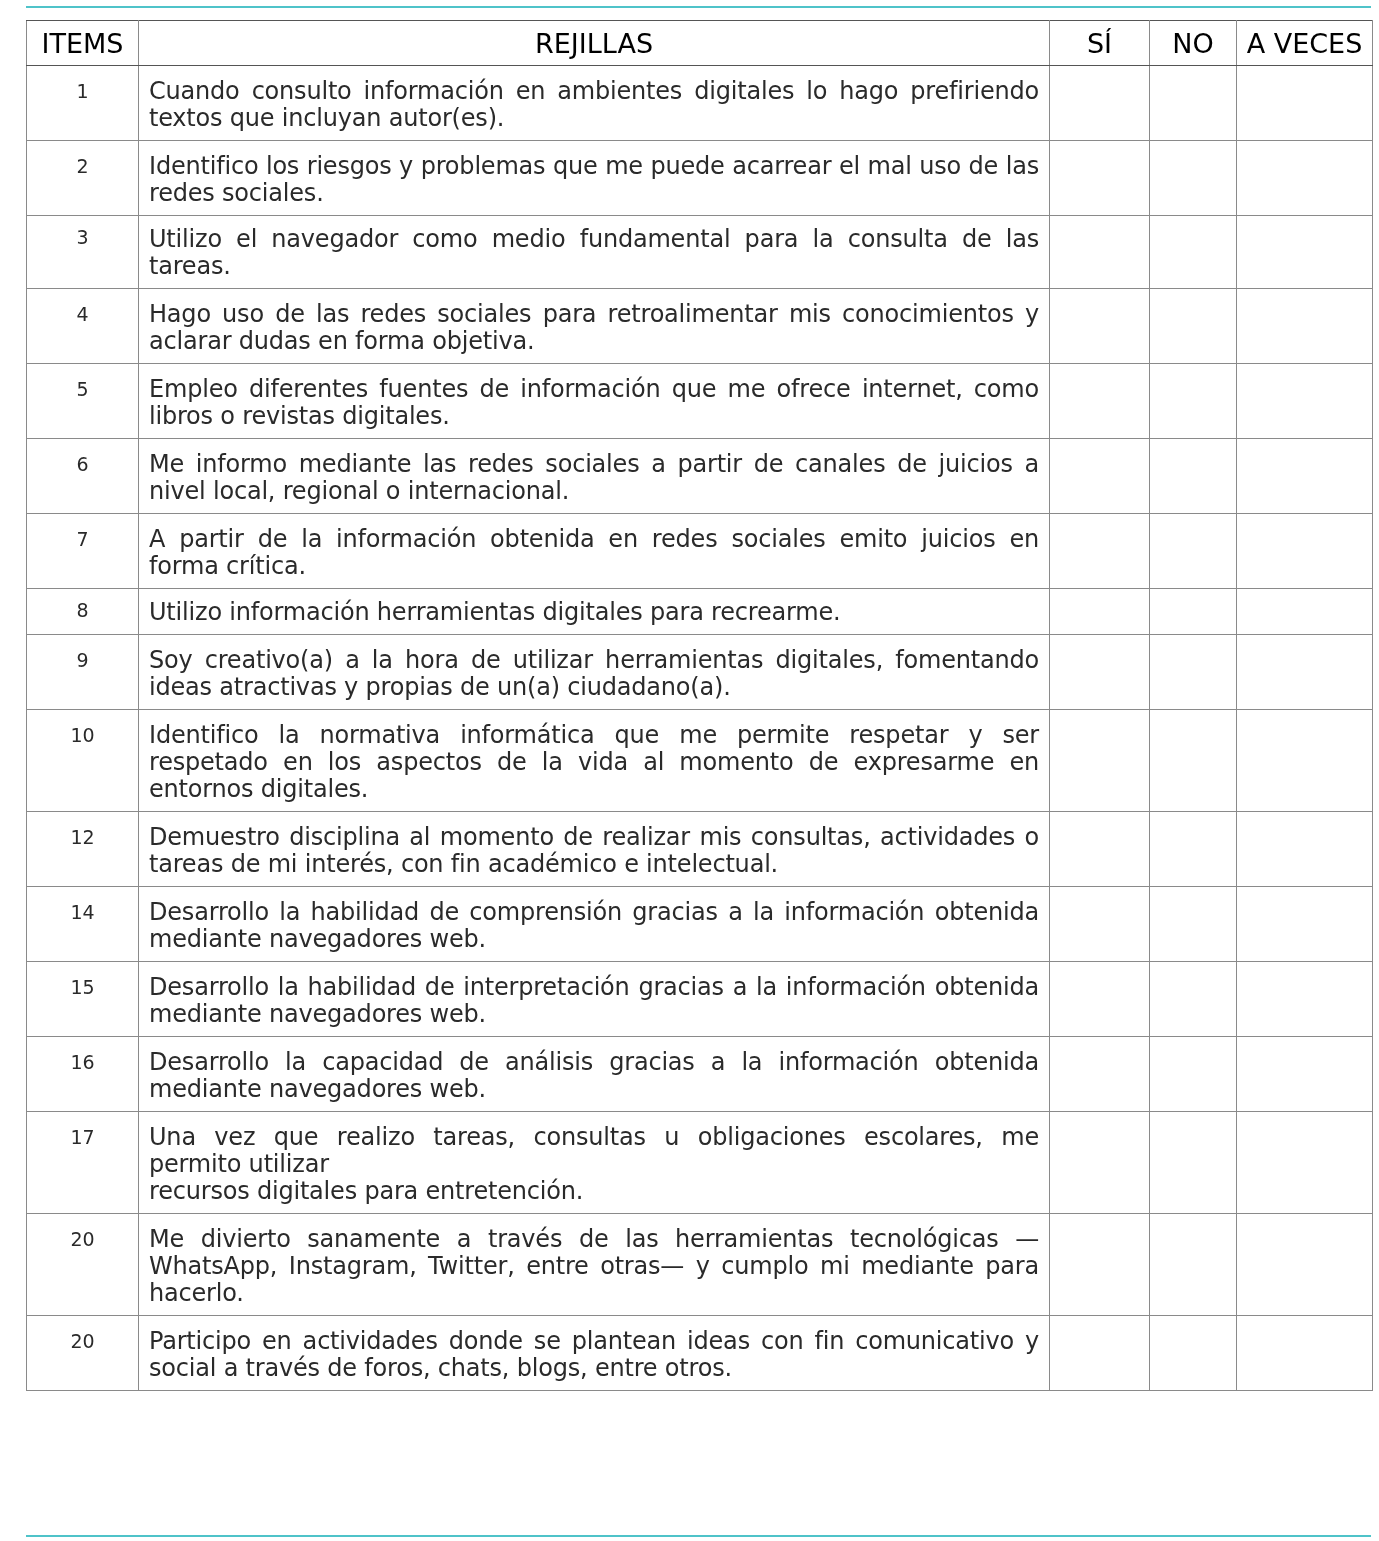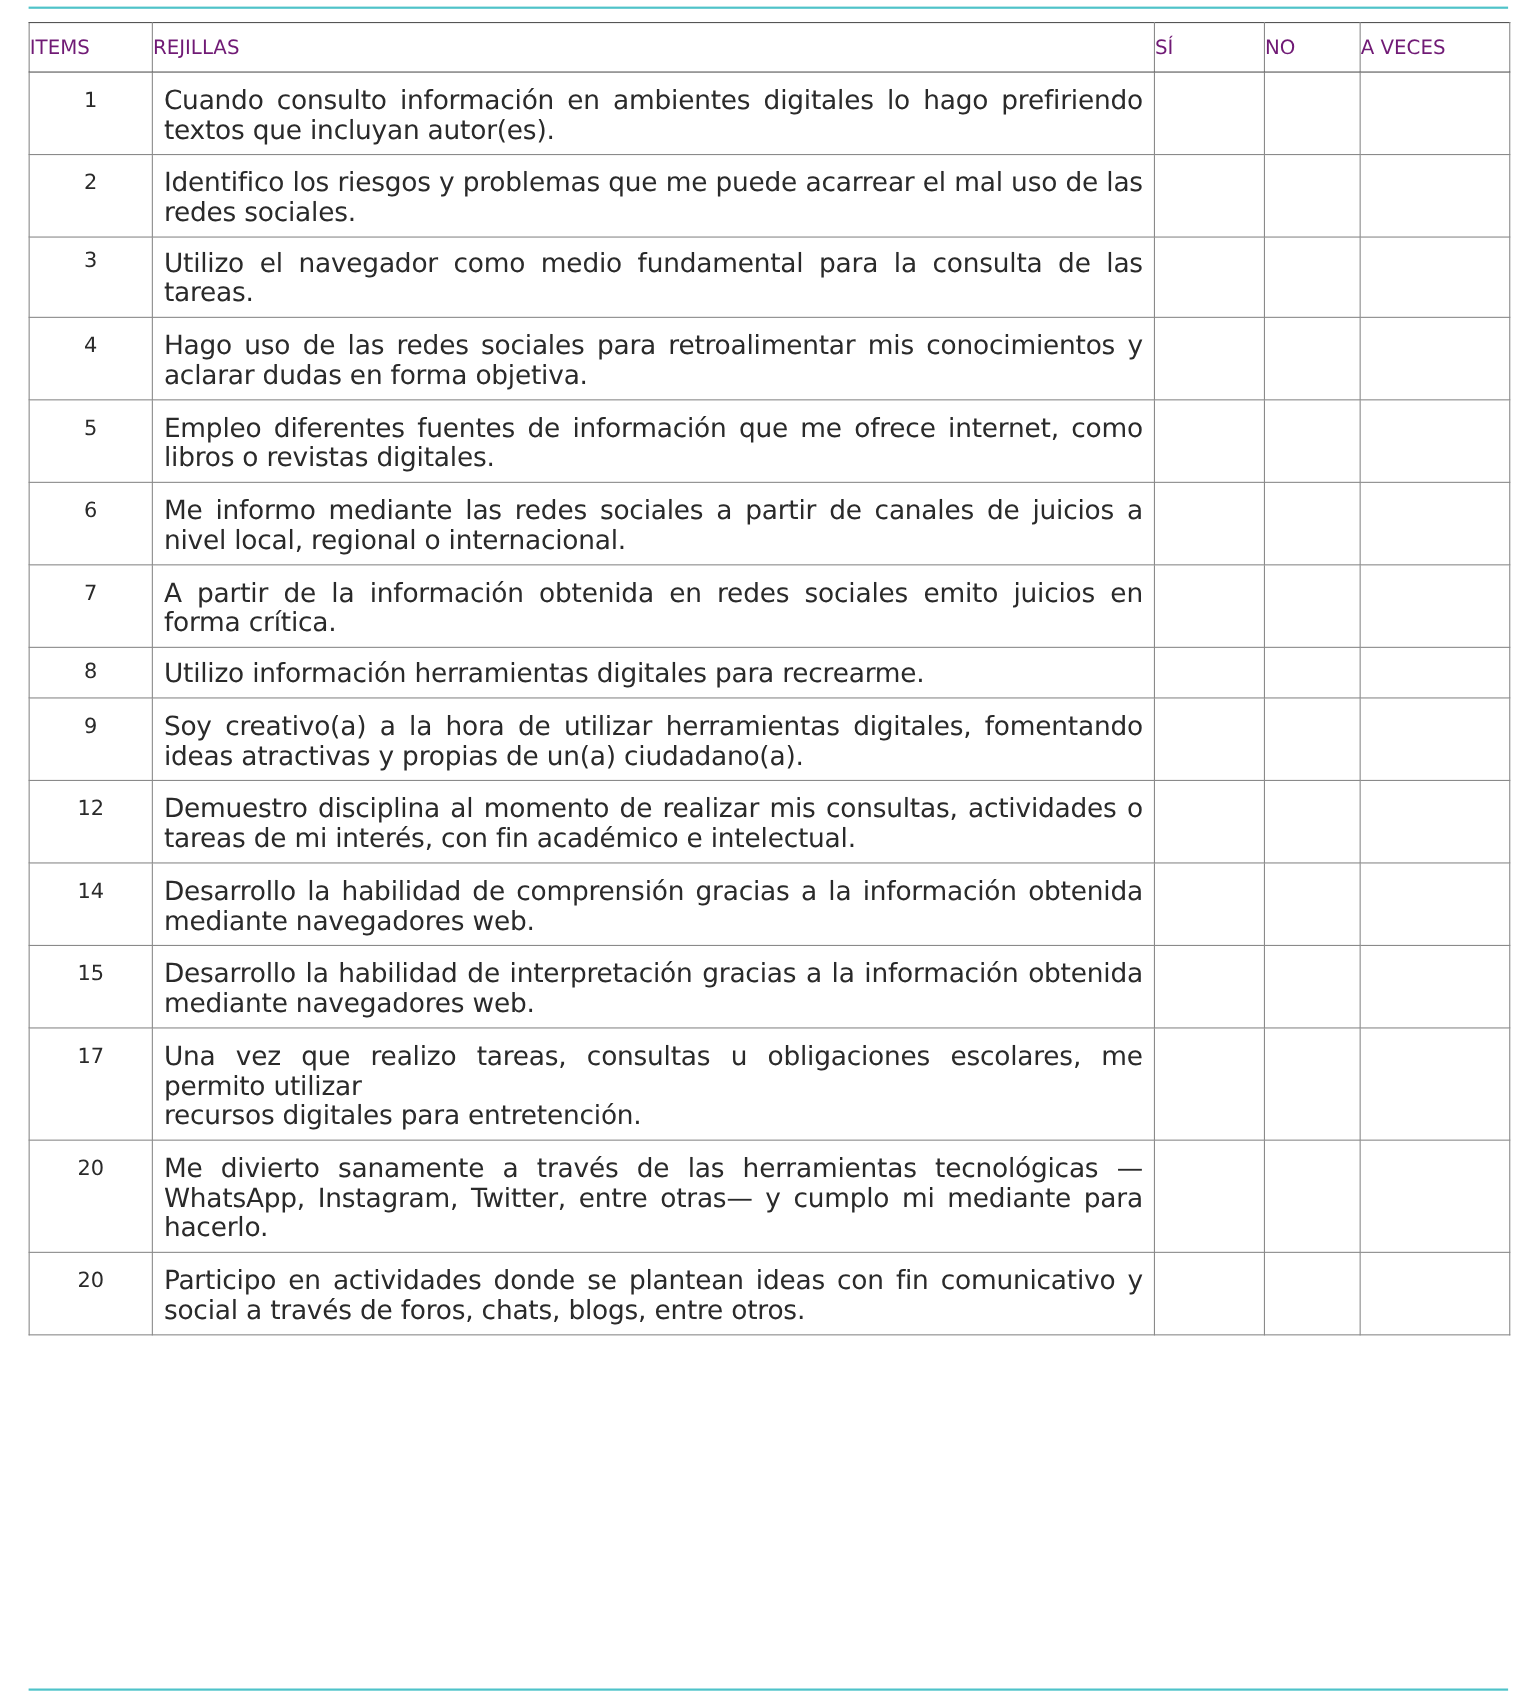--- a/index.html
+++ b/index.html
@@ -5,22 +5,22 @@
   html, body { margin: 0; padding: 0; background: #ffffff; }
   body { width: 1379px; height: 1541px; position: relative; overflow: hidden;
          font-family: "DejaVu Sans", sans-serif; color: #2a2a2a; }
   .rule { position: absolute; left: 26px; width: 1345px; height: 2px; background: #4fc3c9; }
   .rule.top { top: 6px; }
   .rule.bottom { top: 1535px; }
   table.rubric { position: absolute; left: 26px; top: 20px; width: 1346px;
                  border-collapse: collapse; table-layout: fixed; }
   table.rubric th, table.rubric td { border: 1px solid #8a8a8a; }
   table.rubric { border: 1.5px solid #555; }
-  table.rubric th { font-weight: normal; font-size: 18px; height: 44px; padding: 0;
-                    text-align: left; vertical-align: middle; color: #701a75;
+  table.rubric th { font-weight: normal; font-size: 27px; height: 44px; padding: 0;
+                    text-align: center; vertical-align: middle; color: #000000;
                     border-top: 1.5px solid #555; border-bottom: 1.5px solid #555; }
   col.c-num { width: 112px; }
   col.c-text { width: 911px; }
   col.c-si { width: 100px; }
   col.c-no { width: 87px; }
   col.c-av { width: 136px; }
   td.num { text-align: center; vertical-align: top; font-size: 19px; padding-top: 14px; }
   td.text { font-size: 24px; line-height: 27px; padding: 12px 10px 8px 10px;
             text-align: justify; vertical-align: top; letter-spacing: -0.2px; }
   td.text p { margin: 0; }
@@ -127,20 +127,29 @@
       <tr class="row">
         <td class="num">9</td>
         <td class="text">
           <p>Soy creativo(a) a la hora de utilizar herramientas digitales, fomentando ideas atractivas y propias de un(a) ciudadano(a).</p>
         </td>
         <td class="check"></td>
         <td class="check"></td>
         <td class="check"></td>
       </tr>
       <tr class="row">
+        <td class="num">10</td>
+        <td class="text">
+          <p>Identifico la normativa informática que me permite respetar y ser respetado en los aspectos de la vida al momento de expresarme en entornos digitales.</p>
+        </td>
+        <td class="check"></td>
+        <td class="check"></td>
+        <td class="check"></td>
+      </tr>
+      <tr class="row">
         <td class="num">12</td>
         <td class="text">
           <p>Demuestro disciplina al momento de realizar mis consultas, actividades o tareas de mi interés, con fin académico e intelectual.</p>
         </td>
         <td class="check"></td>
         <td class="check"></td>
         <td class="check"></td>
       </tr>
       <tr class="row">
         <td class="num">14</td>
@@ -148,20 +157,29 @@
           <p>Desarrollo la habilidad de comprensión gracias a la información obtenida mediante navegadores web.</p>
         </td>
         <td class="check"></td>
         <td class="check"></td>
         <td class="check"></td>
       </tr>
       <tr class="row">
         <td class="num">15</td>
         <td class="text">
           <p>Desarrollo la habilidad de interpretación gracias a la información obtenida mediante navegadores web.</p>
+        </td>
+        <td class="check"></td>
+        <td class="check"></td>
+        <td class="check"></td>
+      </tr>
+      <tr class="row">
+        <td class="num">16</td>
+        <td class="text">
+          <p>Desarrollo la capacidad de análisis gracias a la información obtenida mediante navegadores web.</p>
         </td>
         <td class="check"></td>
         <td class="check"></td>
         <td class="check"></td>
       </tr>
       <tr class="row">
         <td class="num">17</td>
         <td class="text">
           <p>Una vez que realizo tareas, consultas u obligaciones escolares, me permito utilizar</p>
           <p>recursos digitales para entretención.</p>

